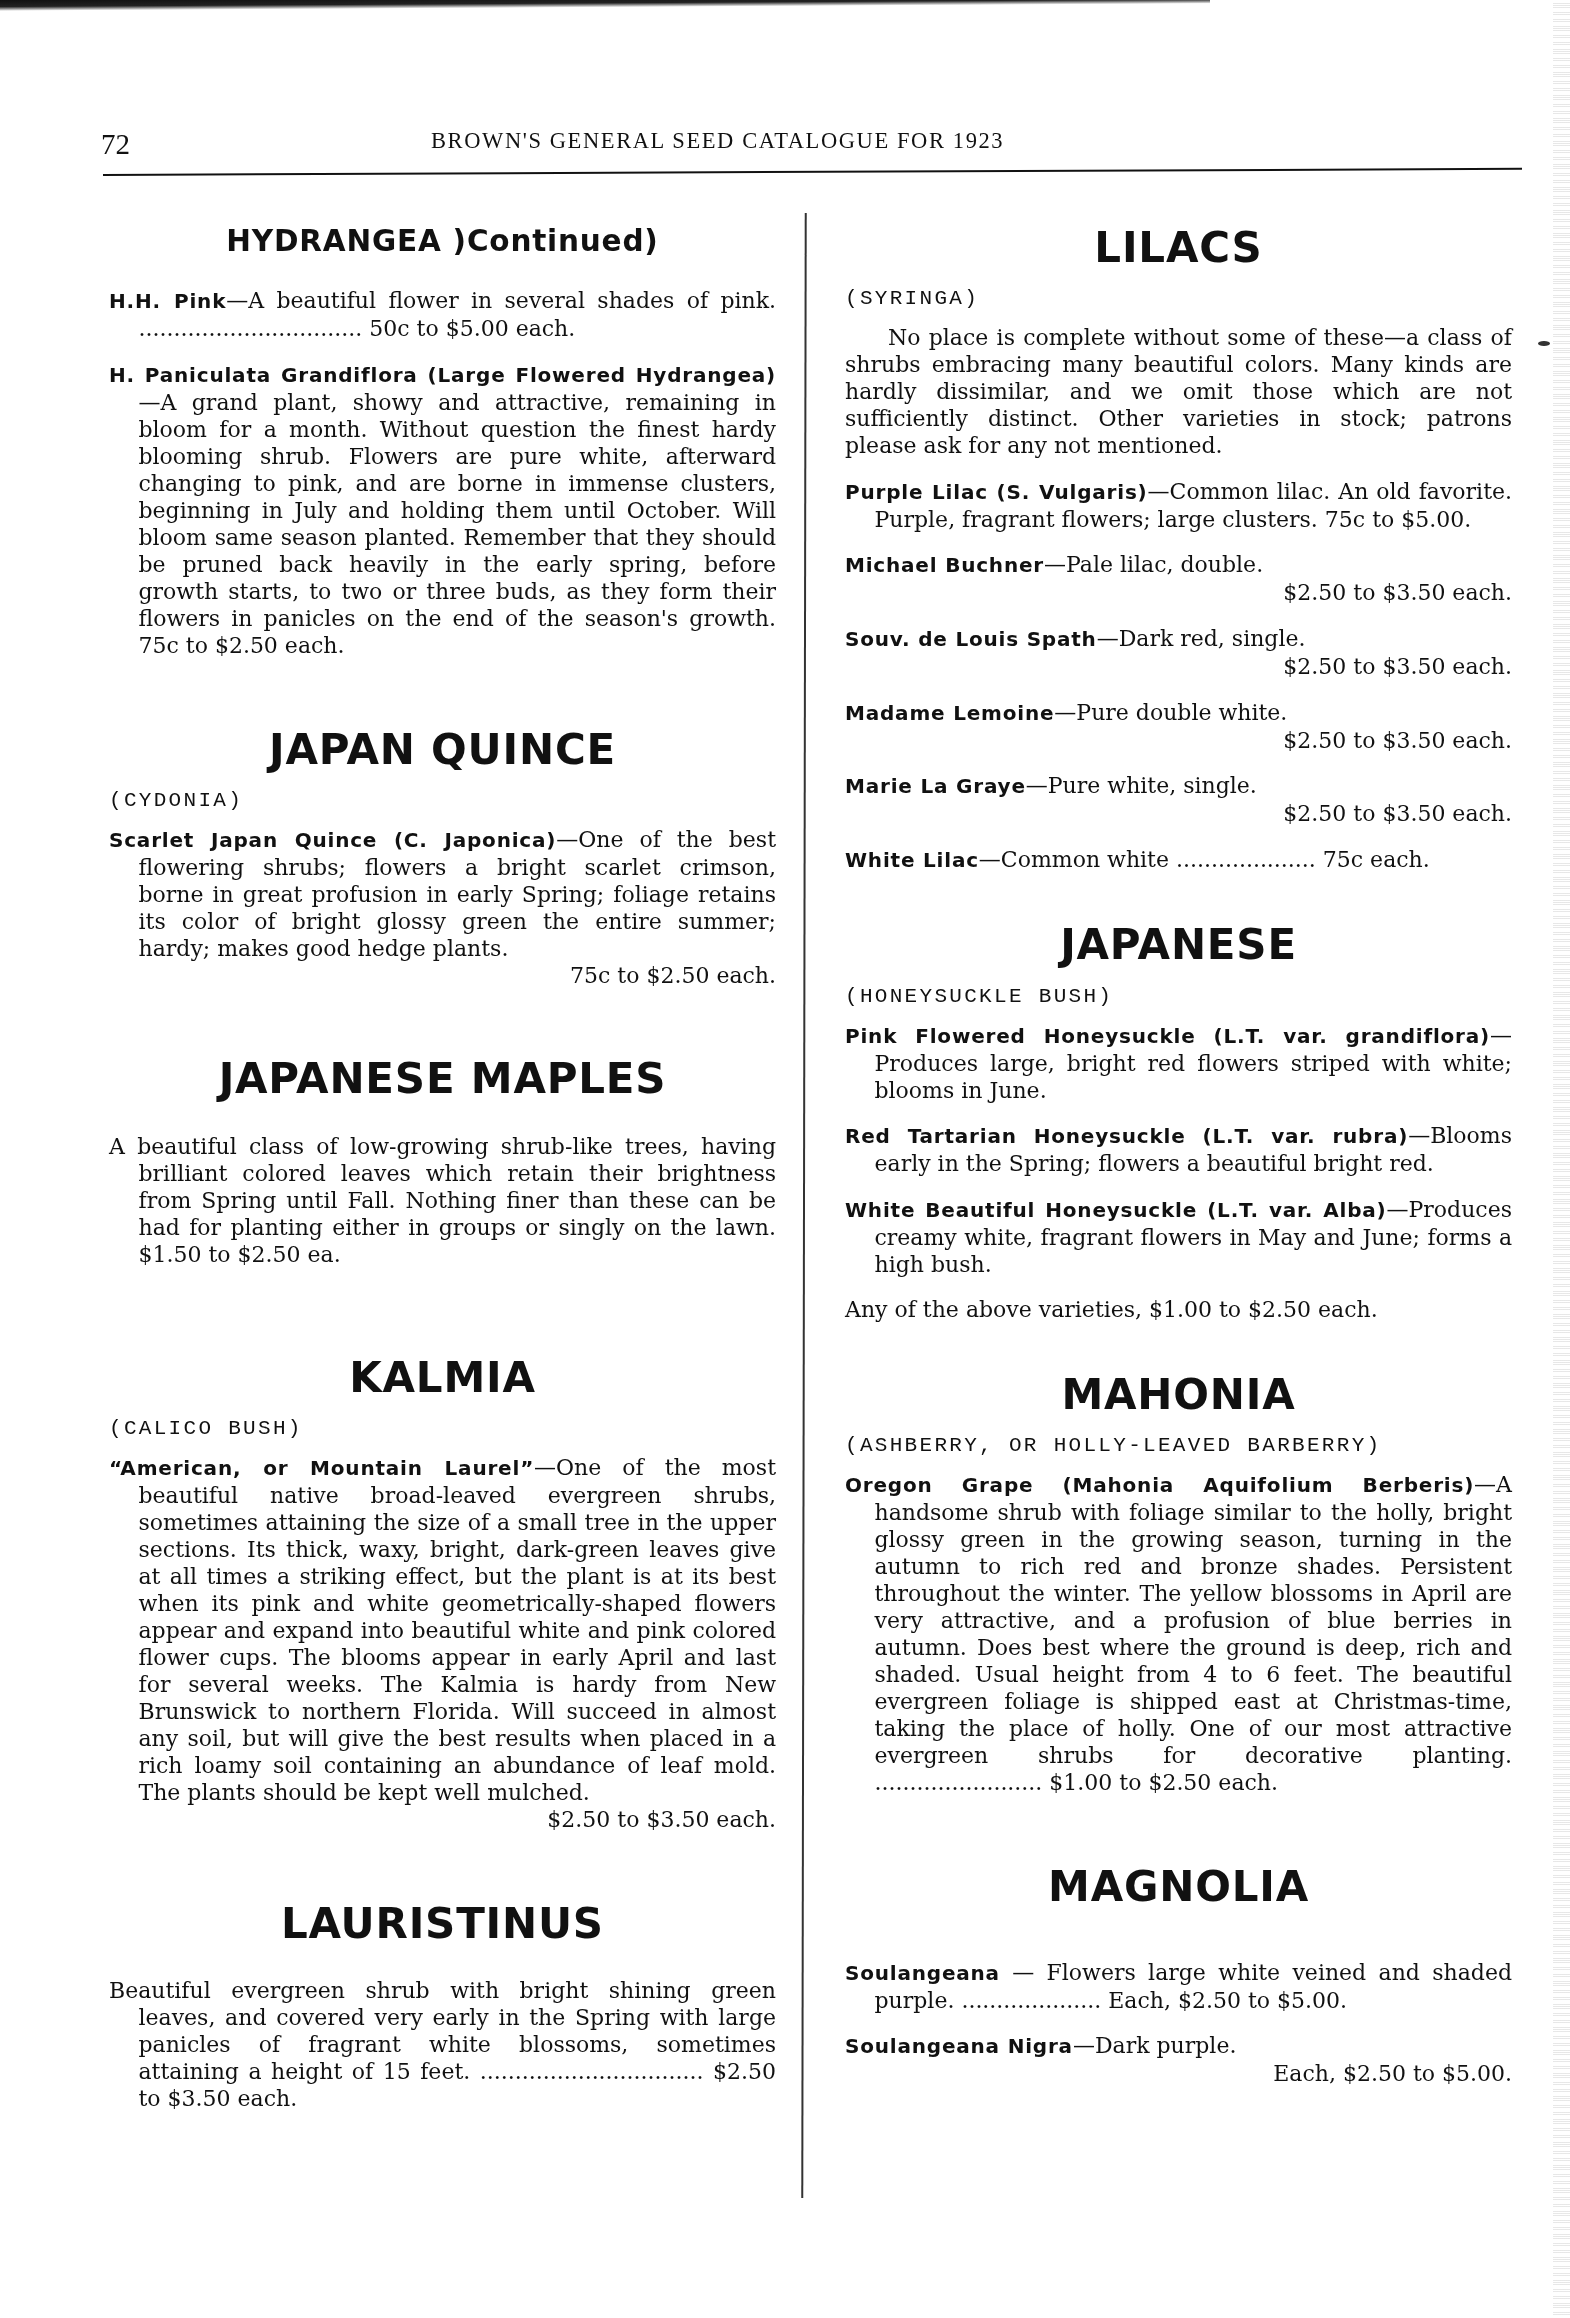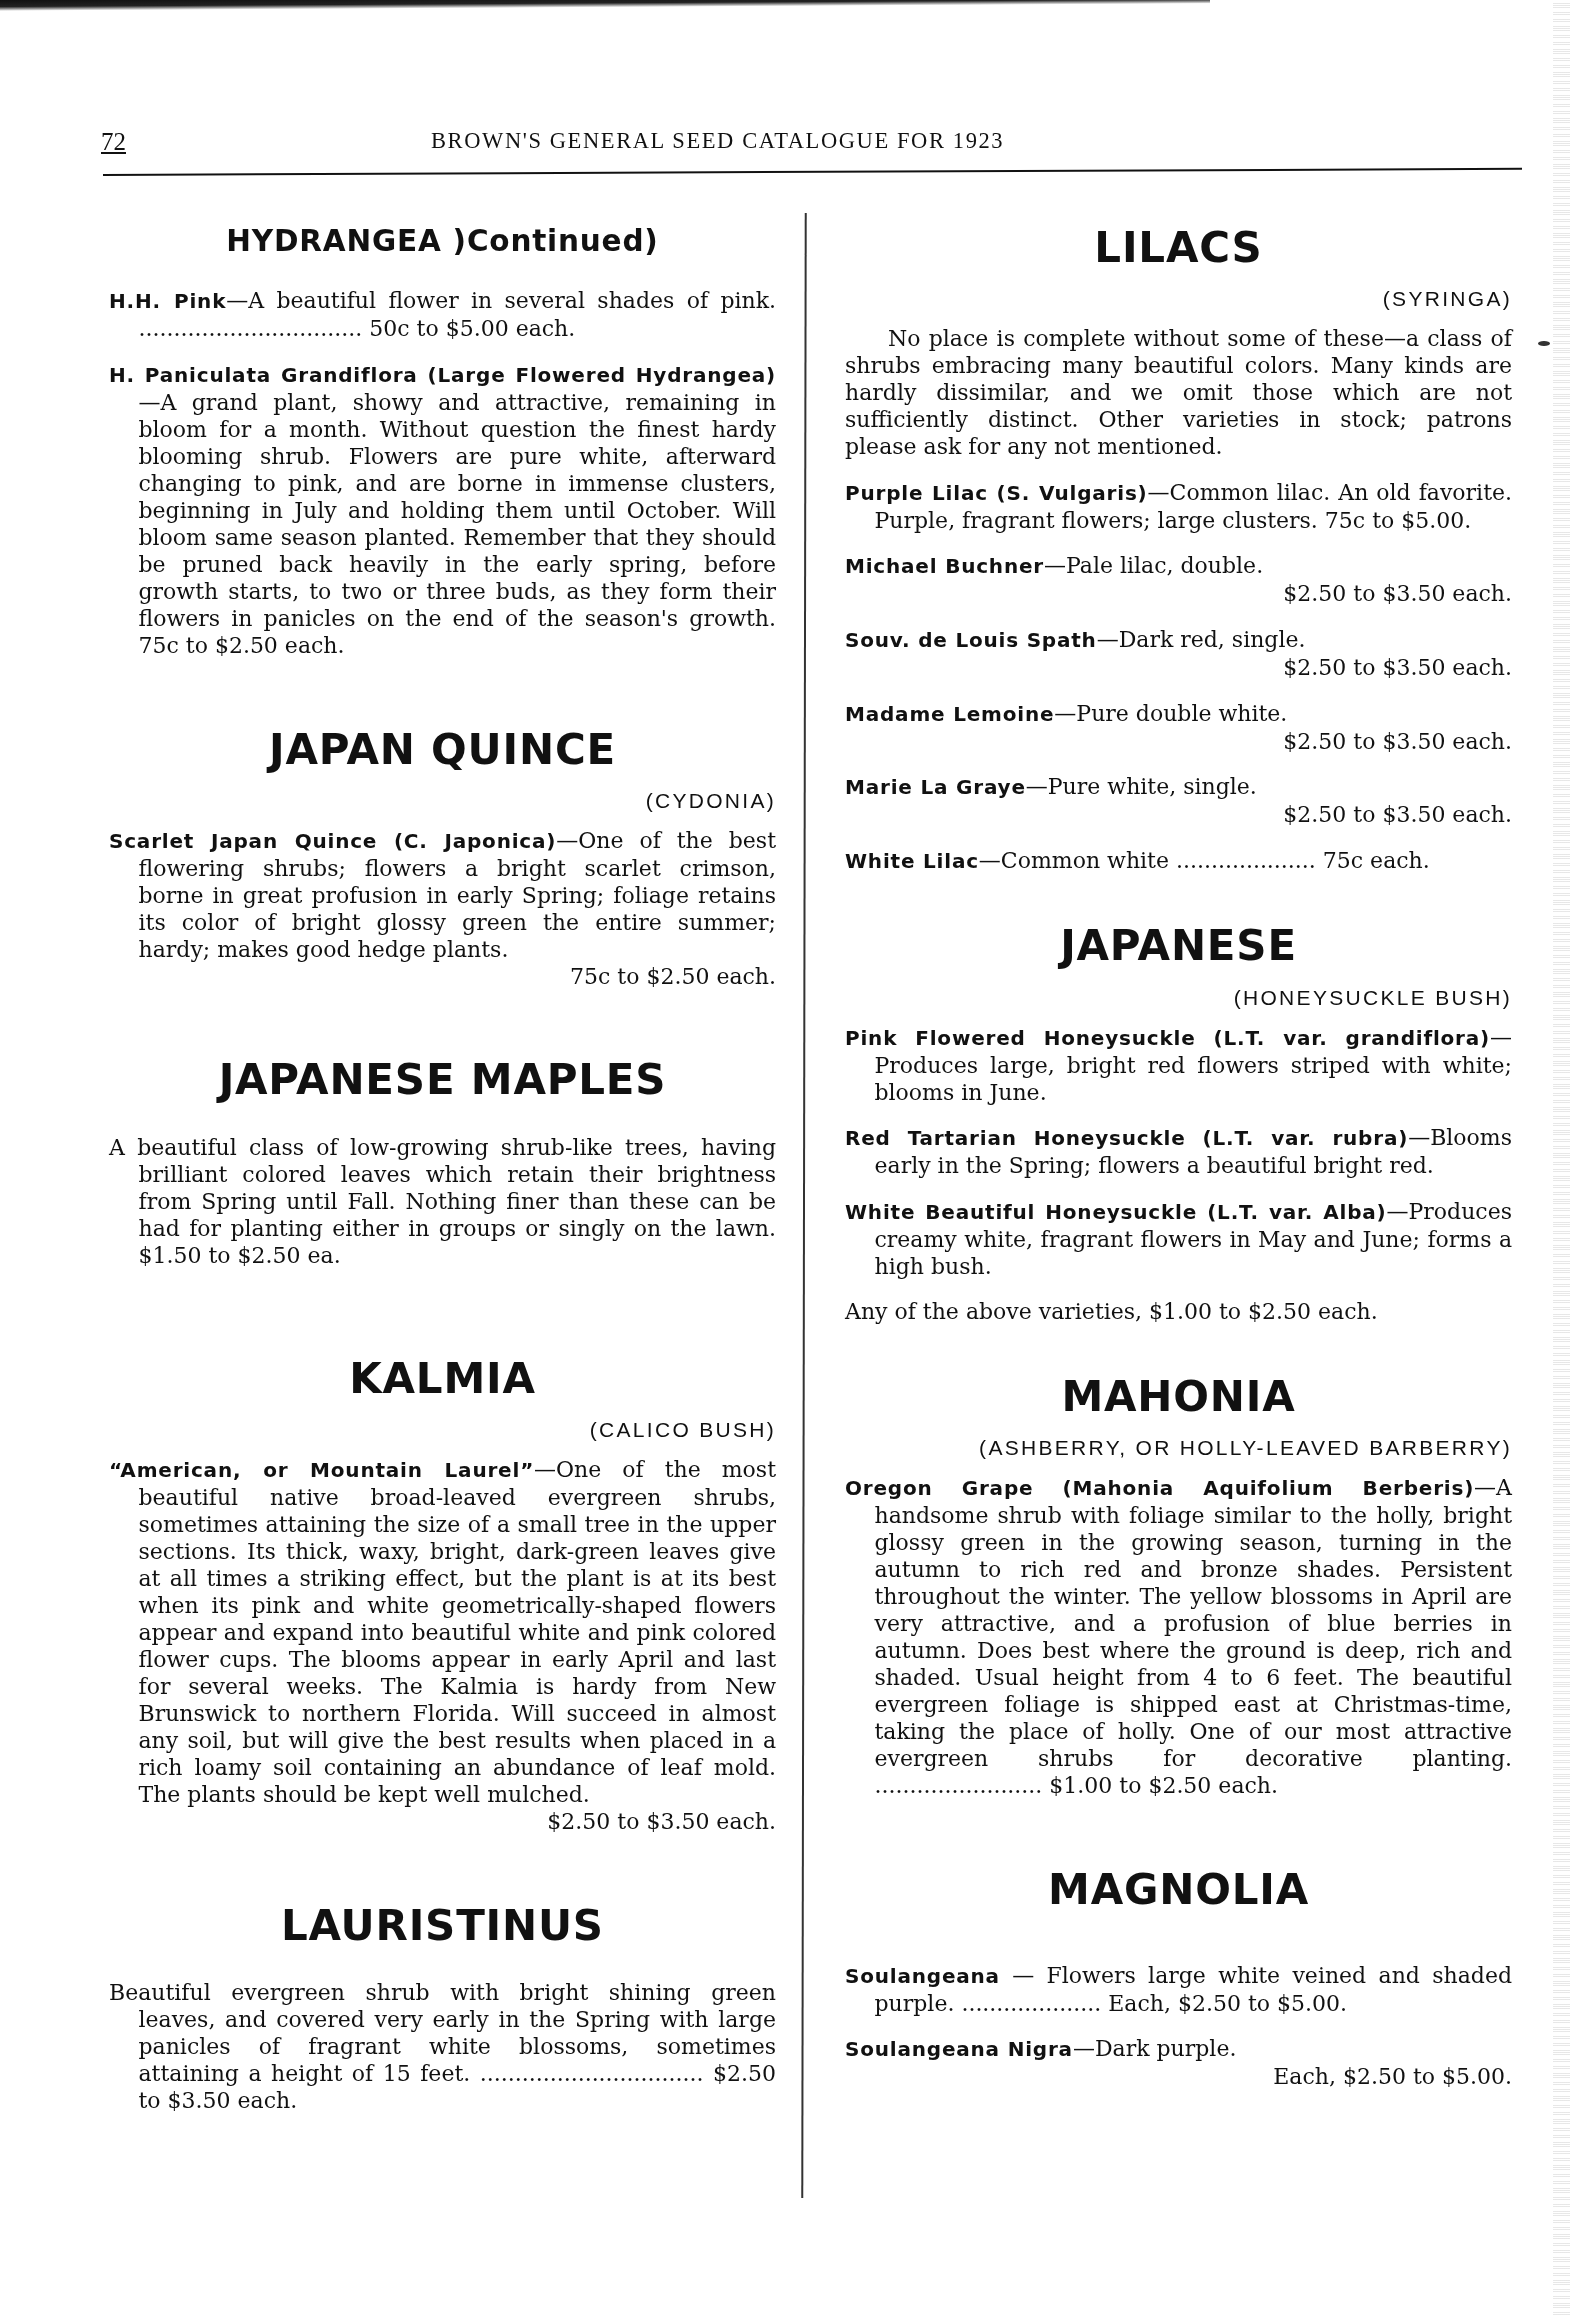--- a/index.html
+++ b/index.html
@@ -20,21 +20,21 @@
   }
   .margin-mark {
     position: absolute; left: 1538px; top: 341px; width: 12.4px; height: 5.4px;
     background: #333; border-radius: 50%;
   }
   .header {
     position: absolute; left: 101px; top: 128px; width: 1419px; height: 31px;
   }
   .page-num {
     position: absolute; left: 0; top: 0;
-    font-family: "Liberation Serif", serif; font-size: 25px; text-decoration: underline;
+    font-family: "Liberation Serif", serif; font-size: 29px;
   }
   .running-title {
     position: absolute; left: 330px; top: 0;
     font-family: "Liberation Serif", serif; font-size: 22.5px; letter-spacing: 1.6px;
   }
   .header-rule {
     position: absolute; left: 103px; top: 174px; width: 1419px; height: 2.3px;
     background: #111; transform: rotate(-0.25deg); transform-origin: left center;
   }
   .col-divider {
@@ -47,21 +47,21 @@
   .col.left { left: 109px; }
   .col.right { left: 845px; }
   .section { margin: 0; }
   .sec-title {
     text-align: center; font-family: "DejaVu Sans", "Liberation Sans", sans-serif;
     font-weight: bold; font-size: 42px; letter-spacing: 0.8px; line-height: 1.1;
     margin: 16px;
   }
   .sec-title.small { font-size: 29.5px; }
   .sec-sub {
-    text-align: right; font-family: Liberation Sans, sans-serif;
+    text-align: left; font-family: Liberation Mono, monospace;
     font-size: 21px; letter-spacing: 2.3px; margin: 0 0 14px 0;
   }
   .entry {
     font-size: 22px; line-height: 27px; text-align: justify;
     padding-left: 29.5px; text-indent: -29.5px; margin: 0 0 18.6px 0;
   }
   .entry .name {
     font-family: "DejaVu Sans", "Liberation Sans", sans-serif; font-weight: bold;
     font-size: 20px; letter-spacing: 0.8px;
   }

